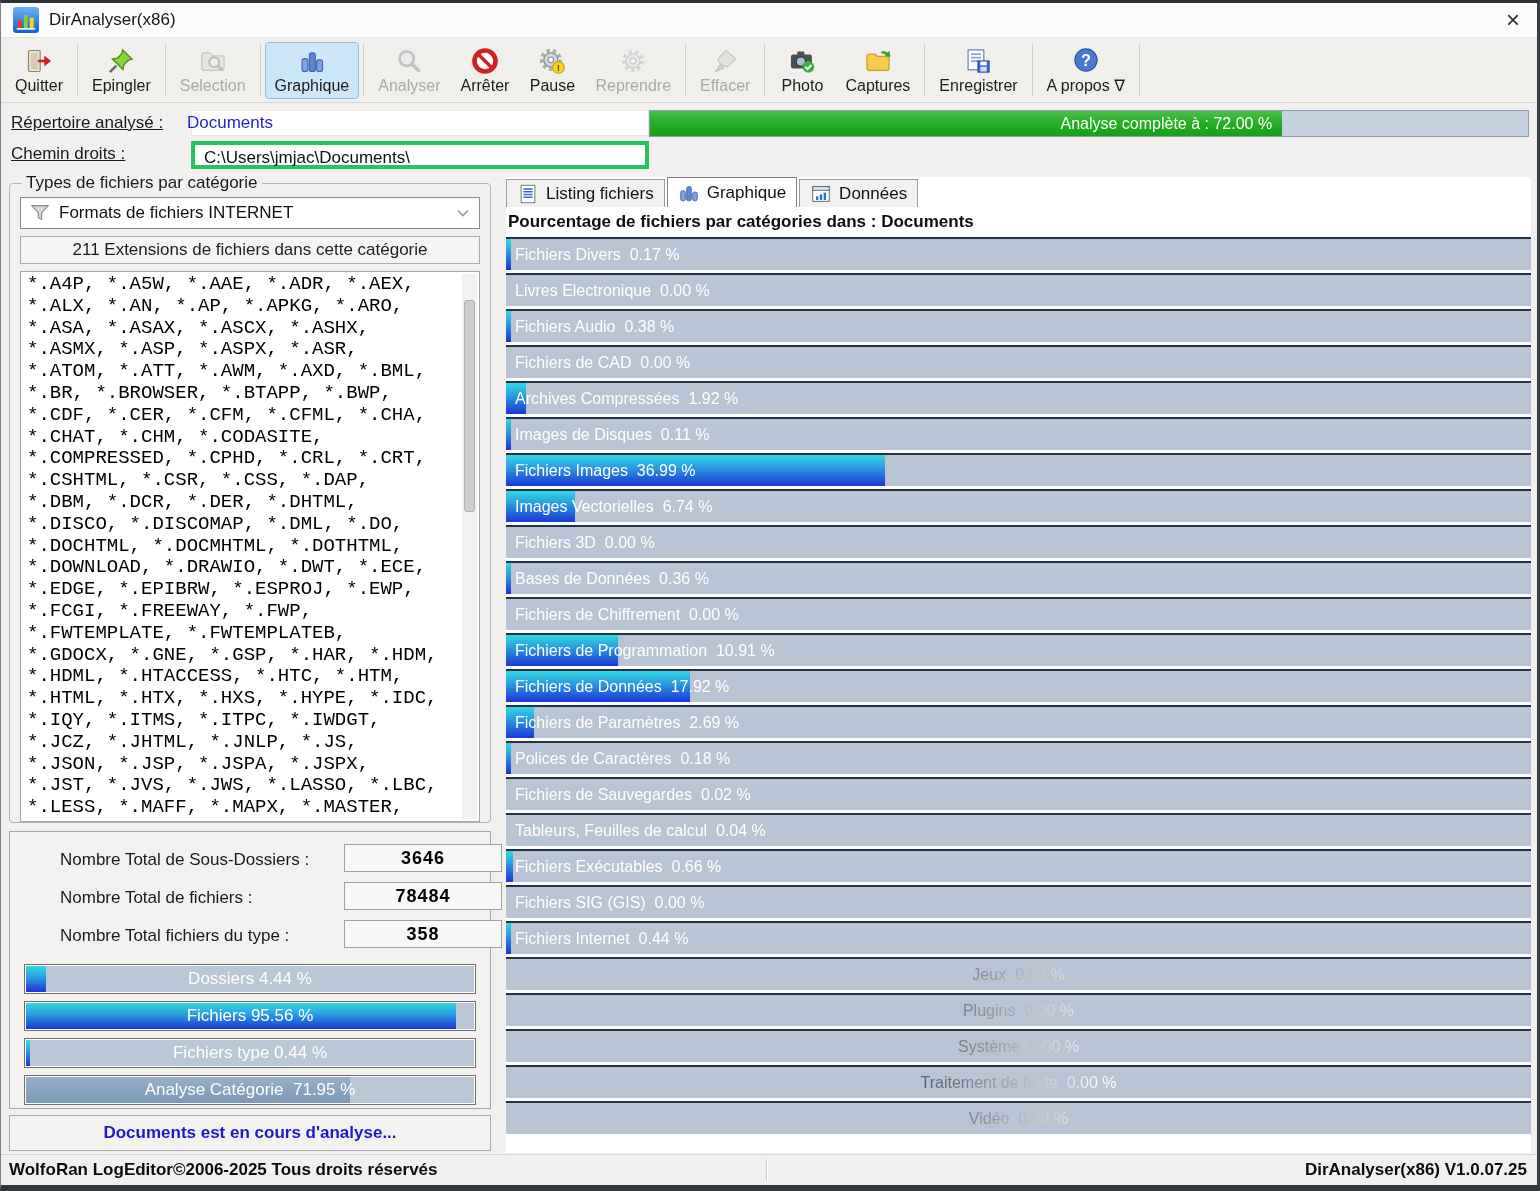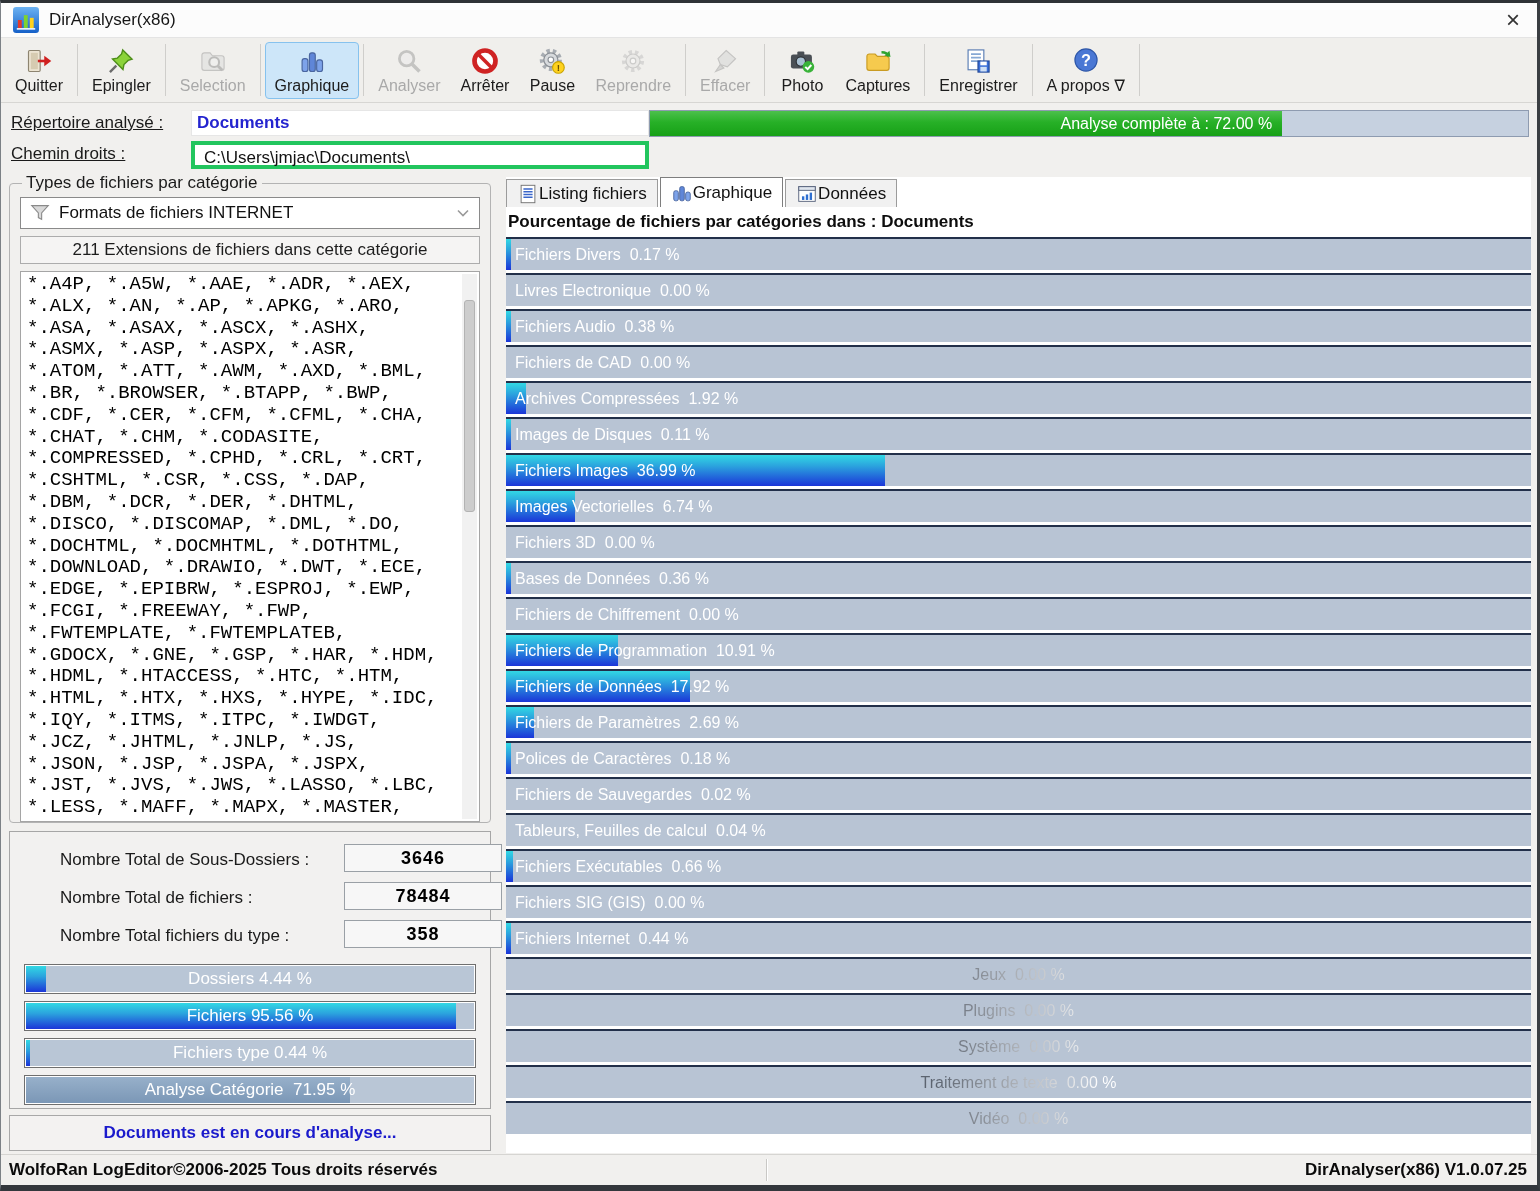--- a/index.html
+++ b/index.html
@@ -17,21 +17,21 @@
   .tb-btn .ticon svg{width:28px;height:28px;}
   .tb-btn .tlabel{font-size:16px;color:#1c1c1c;white-space:nowrap;}
   .tb-btn.active{background:#cde6f9;border-color:#86c2ee;}
   .tb-btn.disabled .tlabel{color:#a9a9a9;}
   .tb-btn.disabled .ticon{filter:grayscale(1) opacity(.45);}
   .tb-sep{width:1px;align-self:stretch;margin:6px 4px;background:#cfcecb;}
   
   .info{position:absolute;top:101px;left:0;right:0;height:67px;}
   .info-label{position:absolute;left:10px;font-size:17px;color:#1a1a1a;text-decoration:underline;}
   .dir-field{position:absolute;left:190px;top:6px;width:458px;height:26px;background:#fff;border:1px solid #e6e6e6;box-sizing:border-box;}
-  .dir-value{position:absolute;left:196px;top:9px;font-size:17px;font-weight:bold;color:#2424cf;text-align:center;}
+  .dir-value{position:absolute;left:186px;top:9px;font-size:17px;font-weight:normal;color:#2424cf;text-align:center;}
   .path-field{position:absolute;left:190px;top:37px;width:458px;height:28px;background:#fff;border:4px solid #22c55e;box-sizing:border-box;font-size:17px;color:#111;padding:3px 0 0 9px;}
   .progressbar{position:absolute;left:648px;top:6px;right:8px;height:27px;background:#c6d1e0;border:1px solid #8e9bb0;box-sizing:border-box;}
   .progress-fill{position:absolute;left:0;top:0;bottom:0;background:linear-gradient(180deg,#4cc04c,#27b027 45%,#17a017);display:flex;align-items:center;justify-content:flex-end;}
   .progress-label{color:#fff;font-size:16px;padding-right:10px;white-space:pre;}
   
   .main{position:absolute;top:168px;left:0;right:0;bottom:30px;}
   
   .left-panel{position:absolute;left:8px;top:2px;width:482px;bottom:2px;display:flex;flex-direction:column;box-sizing:border-box;}
   fieldset.types{margin:0;border:1px solid #b3b3b3;border-radius:4px;padding:4px 10px 10px 10px;height:650px;box-sizing:border-box;display:flex;flex-direction:column;}
   fieldset.types legend{font-size:17px;color:#1a1a1a;padding:0 4px;margin-left:2px;}
@@ -50,21 +50,21 @@
   .stat-value{position:absolute;left:288px;top:0;width:158px;height:28px;border:1px solid #9aa0a6;background:#f7f7f7;font-size:18px;font-weight:bold;color:#000;display:flex;align-items:center;justify-content:center;letter-spacing:1px;box-sizing:border-box;}
   .mini-bars{margin-top:6px;}
   .mini-bar{position:relative;height:30px;margin-bottom:7px;border:1px solid #6f6f6f;background:#b9c6d6;box-shadow:inset 0 0 0 1px #ffffff;box-sizing:border-box;overflow:hidden;}
   .mini-fill{position:absolute;left:1px;top:1px;bottom:1px;background:linear-gradient(180deg,#32d8e4,#2ba4de 40%,#1b35d8);}
   .mini-bar.steel .mini-fill{background:linear-gradient(180deg,#97b0ca,#7b97b6);}
   .mini-label{position:absolute;inset:0;display:flex;align-items:center;justify-content:center;color:#fff;font-size:17px;white-space:pre;}
   .left-status{margin-top:6px;height:36px;border:1px solid #a8a8a8;background:#f3f2f1;display:flex;align-items:center;justify-content:center;font-size:17px;font-weight:bold;color:#1a1acc;box-sizing:border-box;}
   
   .right-panel{position:absolute;left:505px;top:6px;right:6px;bottom:2px;background:#ffffff;}
   .tabs{display:flex;height:30px;align-items:flex-end;}
-  .tab{display:flex;align-items:center;height:28px;padding:0 10px;border:1px solid #9b9b9b;border-bottom:none;background:#f1f1f1;font-size:17px;color:#111;margin-right:2px;box-sizing:border-box;}
+  .tab{display:flex;align-items:center;gap:7px;height:28px;padding:0 10px;border:1px solid #9b9b9b;border-bottom:none;background:#f1f1f1;font-size:17px;color:#111;margin-right:2px;box-sizing:border-box;}
   .tab.active{background:#fff;height:30px;border-color:#7e7e7e;}
   .tab .tabicon{width:22px;height:22px;}
   .chart-title{font-size:17px;font-weight:bold;color:#0d0d0d;padding:5px 2px 4px 2px;}
   .chart{padding-top:1px;}
   .chart-row{position:relative;height:31px;border-top:2px solid #22304a;background:#b8c4d4;margin-bottom:3px;overflow:hidden;}
   .chart-fill{position:absolute;left:0;top:0;bottom:0;background:linear-gradient(180deg,#32d8e4,#2ba4de 35%,#1b35d8);}
   .chart-label{position:absolute;inset:0;display:flex;align-items:center;padding-left:9px;color:#fff;font-size:16px;white-space:pre;border-radius:13px;}
   .chart-label.centered{justify-content:center;padding-left:0;background:linear-gradient(90deg,#5c6470 42%,#ffffff 58%);-webkit-background-clip:text;background-clip:text;color:transparent;}
   
   .statusbar{position:absolute;left:0;right:0;bottom:0;height:30px;background:#f1f0ee;border-top:1px solid #d6d5d2;display:flex;align-items:center;}

